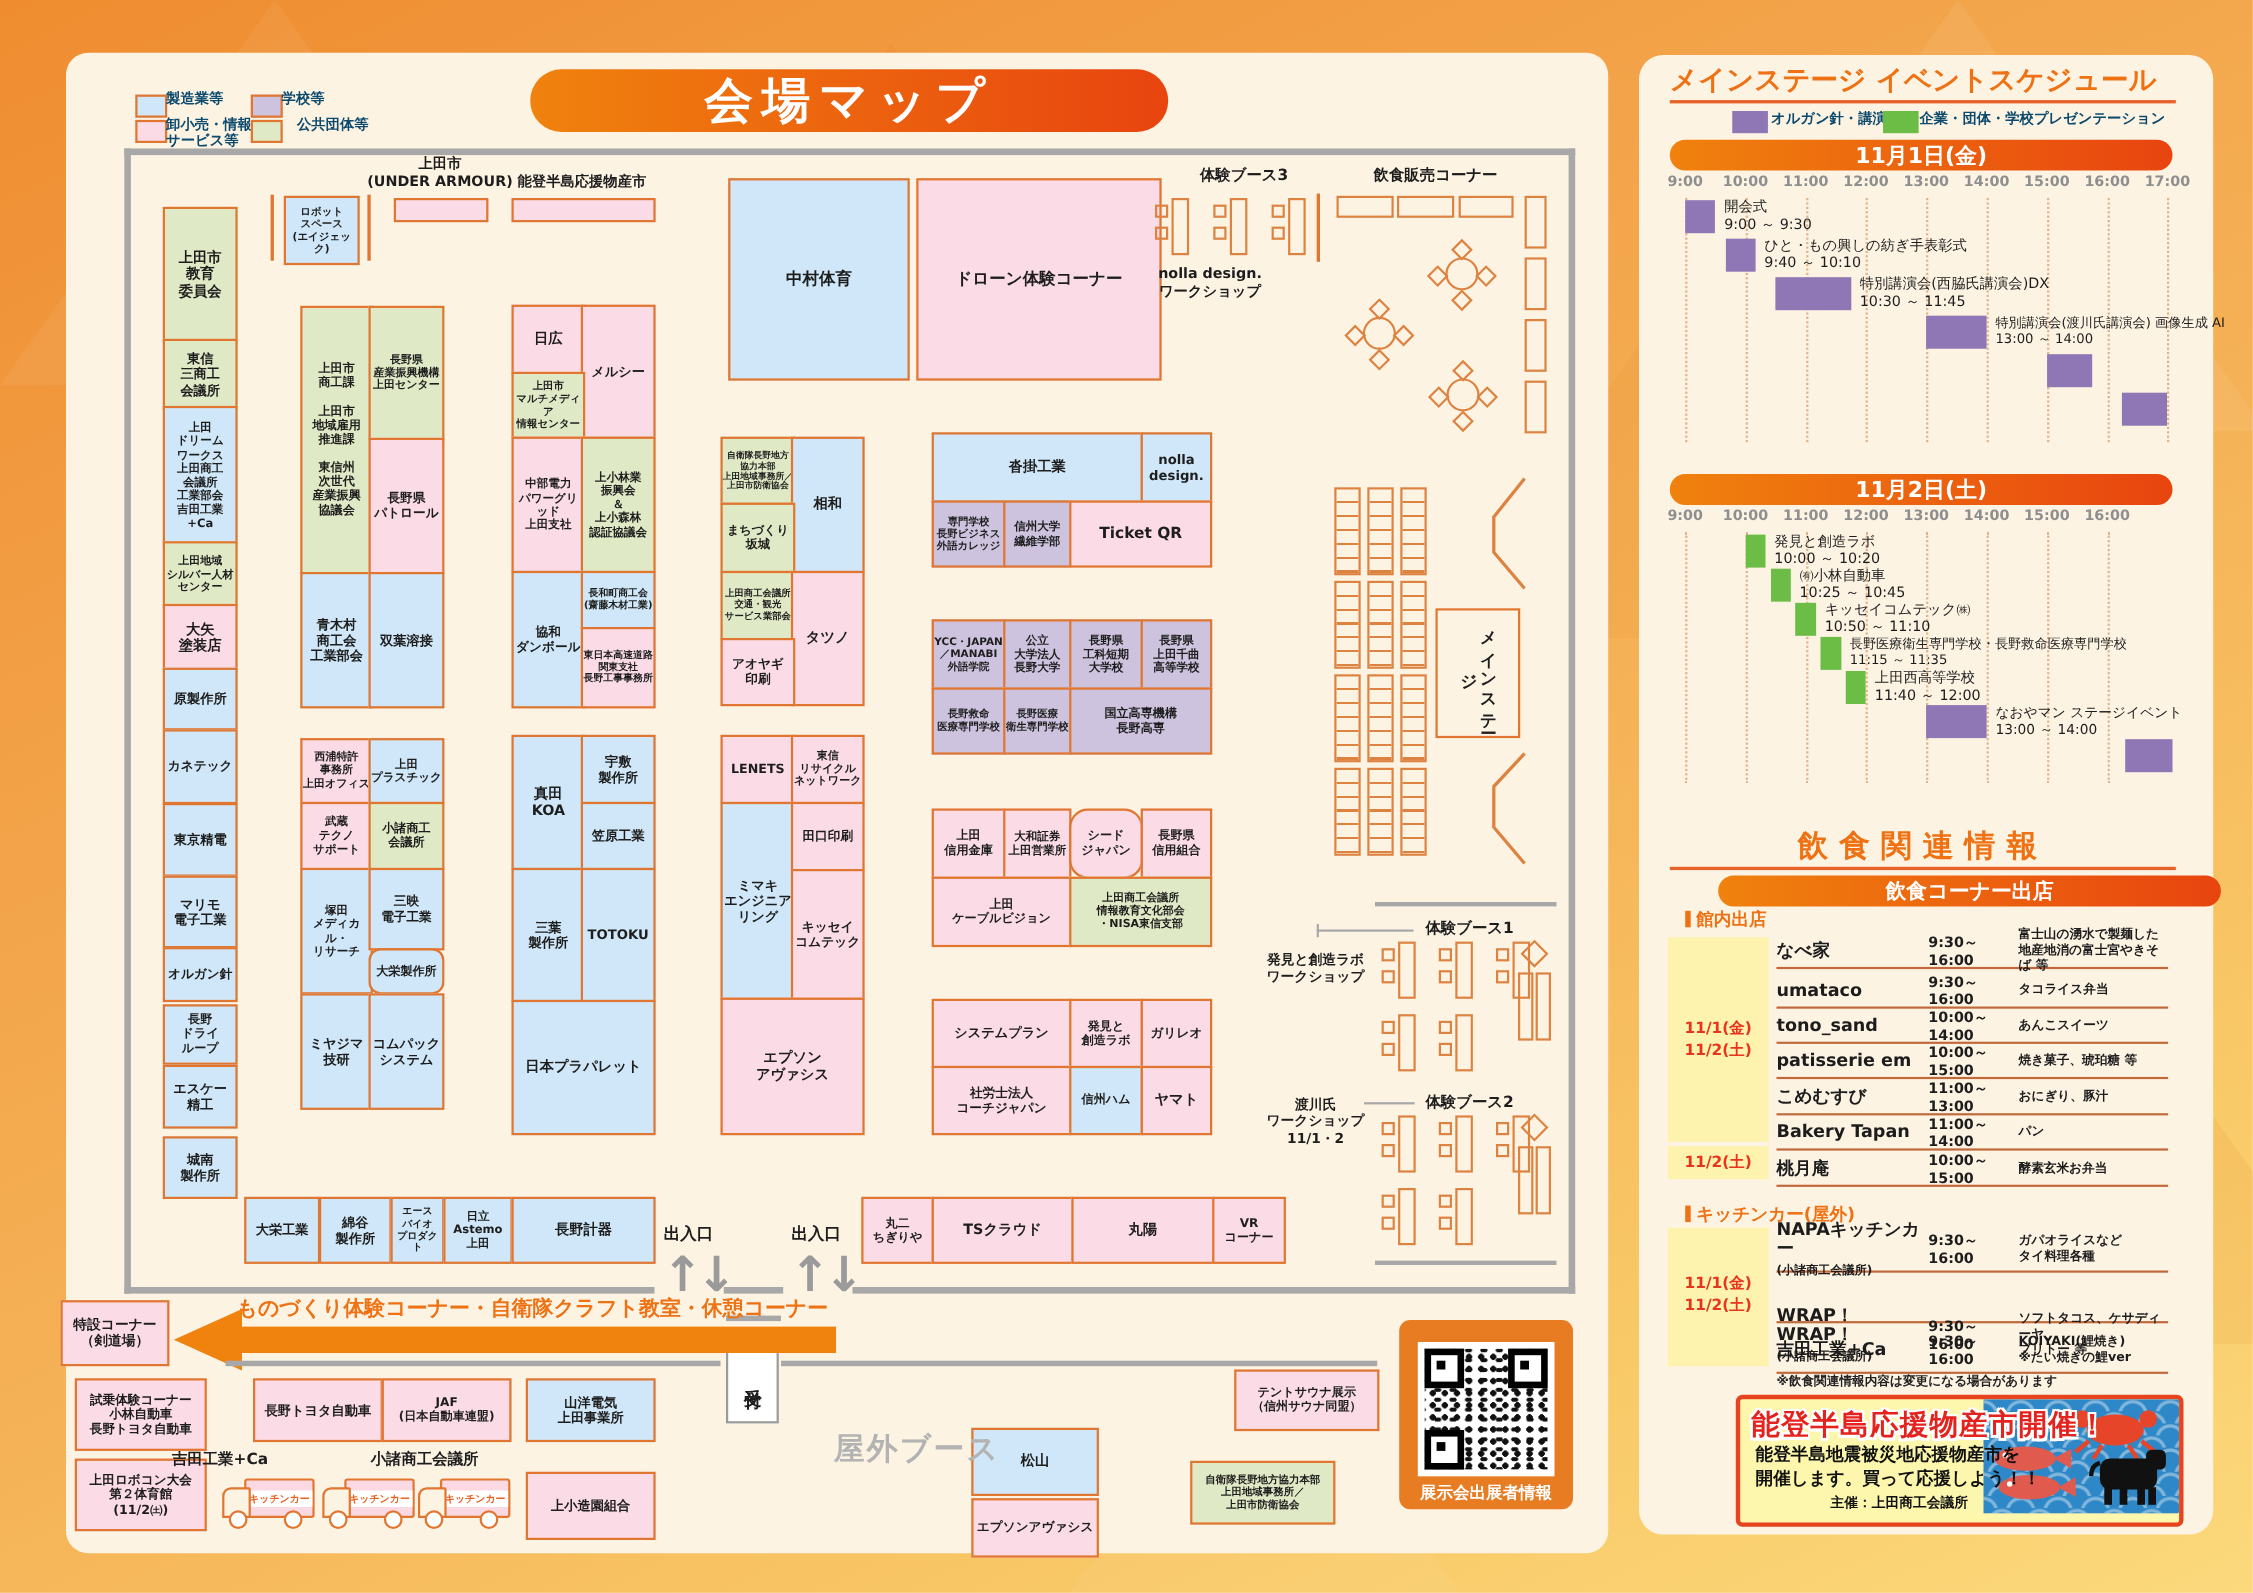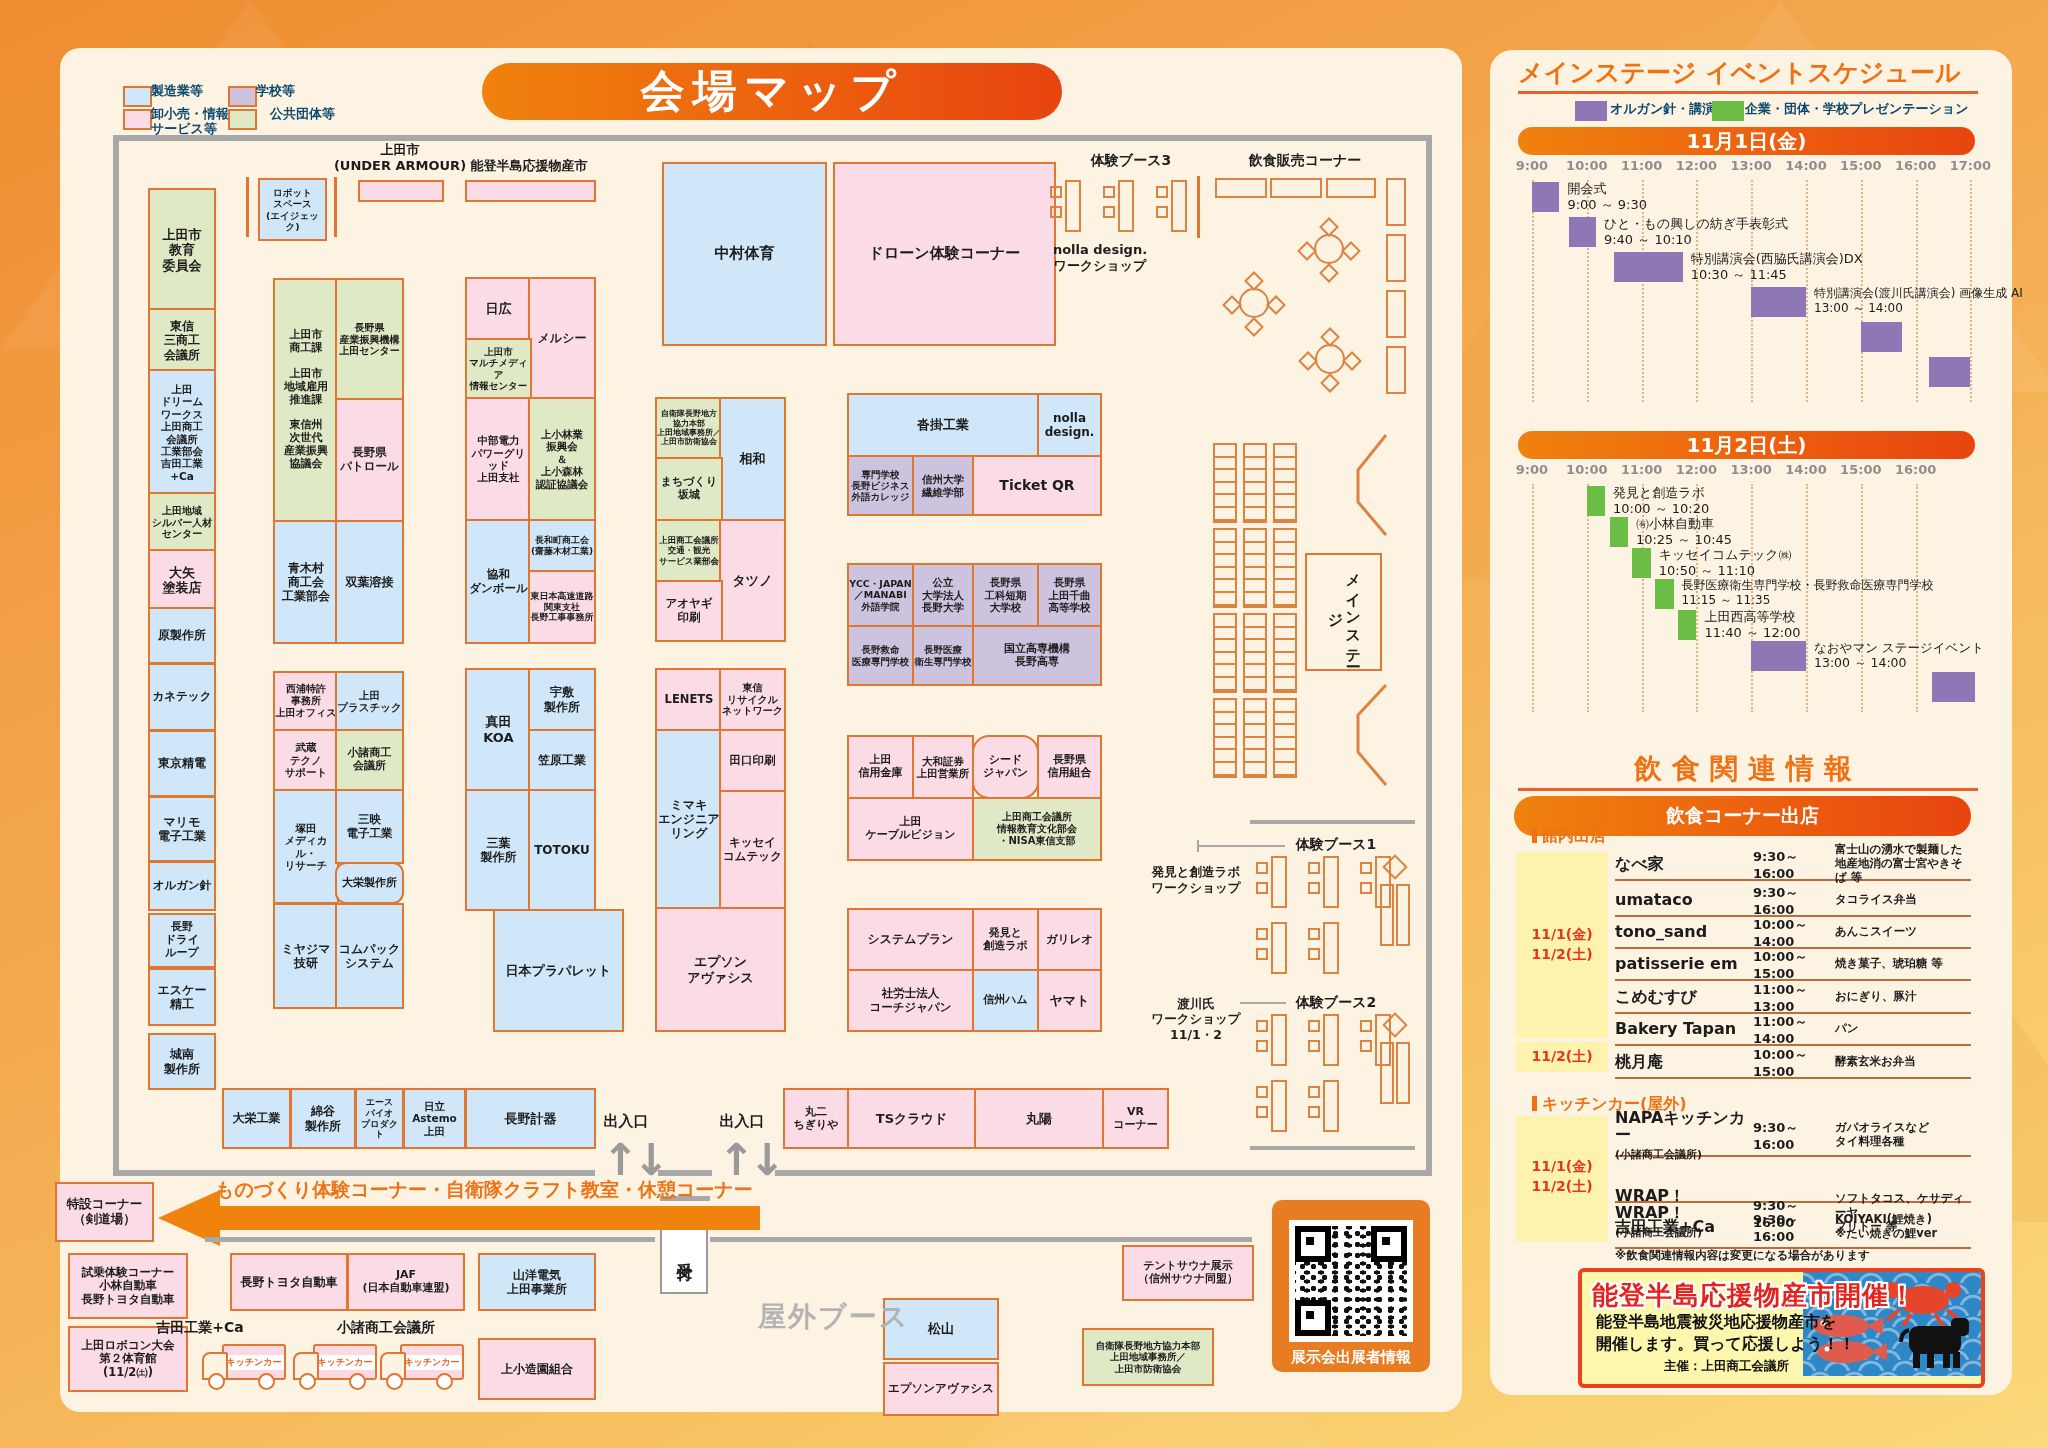--- a/index.html
+++ b/index.html
@@ -220,21 +220,21 @@
 関東支社
 長野工事事務所</span></div>
     <div class="booth b-blue" style="position: absolute; left: 465px; top: 668px; width: 63px; height: 119px; font-size: 13px;"><span>真田
 KOA</span></div>
     <div class="booth b-blue" style="position: absolute; left: 528px; top: 668px; width: 64px; height: 59px; font-size: 12px;"><span>宇敷
 製作所</span></div>
     <div class="booth b-blue" style="position: absolute; left: 528px; top: 729px; width: 64px; height: 58px; font-size: 12px;"><span>笠原工業</span></div>
     <div class="booth b-blue" style="position: absolute; left: 465px; top: 789px; width: 63px; height: 118px; font-size: 12px;"><span>三葉
 製作所</span></div>
     <div class="booth b-blue" style="position: absolute; left: 528px; top: 789px; width: 64px; height: 118px; font-size: 12px;"><span>TOTOKU</span></div>
-    <div class="booth b-blue" style="position: absolute; left: 465px; top: 909px; width: 127px; height: 119px; font-size: 13px; margin-left: 28px;"><span>日本プラパレット</span></div>
+    <div class="booth b-blue" style="position: absolute; left: 465px; top: 909px; width: 127px; height: 119px; font-size: 13px;"><span>日本プラパレット</span></div>
     <div class="booth b-green" style="position: absolute; left: 655px; top: 397px; width: 64px; height: 58px; font-size: 8px;"><span>自衛隊長野地方
 協力本部
 上田地域事務所／
 上田市防衛協会</span></div>
     <div class="booth b-blue" style="position: absolute; left: 719px; top: 397px; width: 63px; height: 120px;"><span>相和</span></div>
     <div class="booth b-green" style="position: absolute; left: 655px; top: 457px; width: 64px; height: 60px; font-size: 11px;"><span>まちづくり
 坂城</span></div>
     <div class="booth b-green" style="position: absolute; left: 655px; top: 519px; width: 64px; height: 59px; font-size: 8.5px;"><span>上田商工会議所
 交通・観光
 サービス業部会</span></div>
@@ -691,21 +691,21 @@
     <div class="evlab" style="top: 640px; font-size: 12.5px; left: 1814px;"><span>なおやマン ステージイベント</span><br><span>13:00 ～ 14:00</span></div>
   </div>
     <div style="position: absolute;">
     <div class="bar purple" style="left: 1932.04px; top: 672px; width: 42.744px;"></div>
 
   </div>
   </div>
 
 <div class="sect-title" style="left:1518px;top:750px;width:460px;font-size:28px;letter-spacing:10px">飲食関連情報</div>
 <div class="underline" style="left:1518px;top:788px;width:460px"></div>
-<div class="pill" style="left:1514px;top:796px;width:457px;height:40px;font-size:19px">飲食コーナー出店</div>
+<div class="pill" style="left:1562px;top:796px;width:457px;height:28px;font-size:19px">飲食コーナー出店</div>
 <div class="hashira" style="left:1542px;top:826px">館内出店</div>
 
 <div class="yellowband" style="left:1516px;top:852px;width:92px;height:186px"></div>
 <div class="dayred" style="left:1516px;top:926px;width:92px">11/1(金)</div>
 <div class="dayred" style="left:1516px;top:946px;width:92px">11/2(土)</div>
 <div class="yellowband" style="left:1516px;top:1042px;width:92px;height:30px"></div>
 <div class="dayred" style="left:1516px;top:1048px;width:92px">11/2(土)</div>
 
 <div>
 

